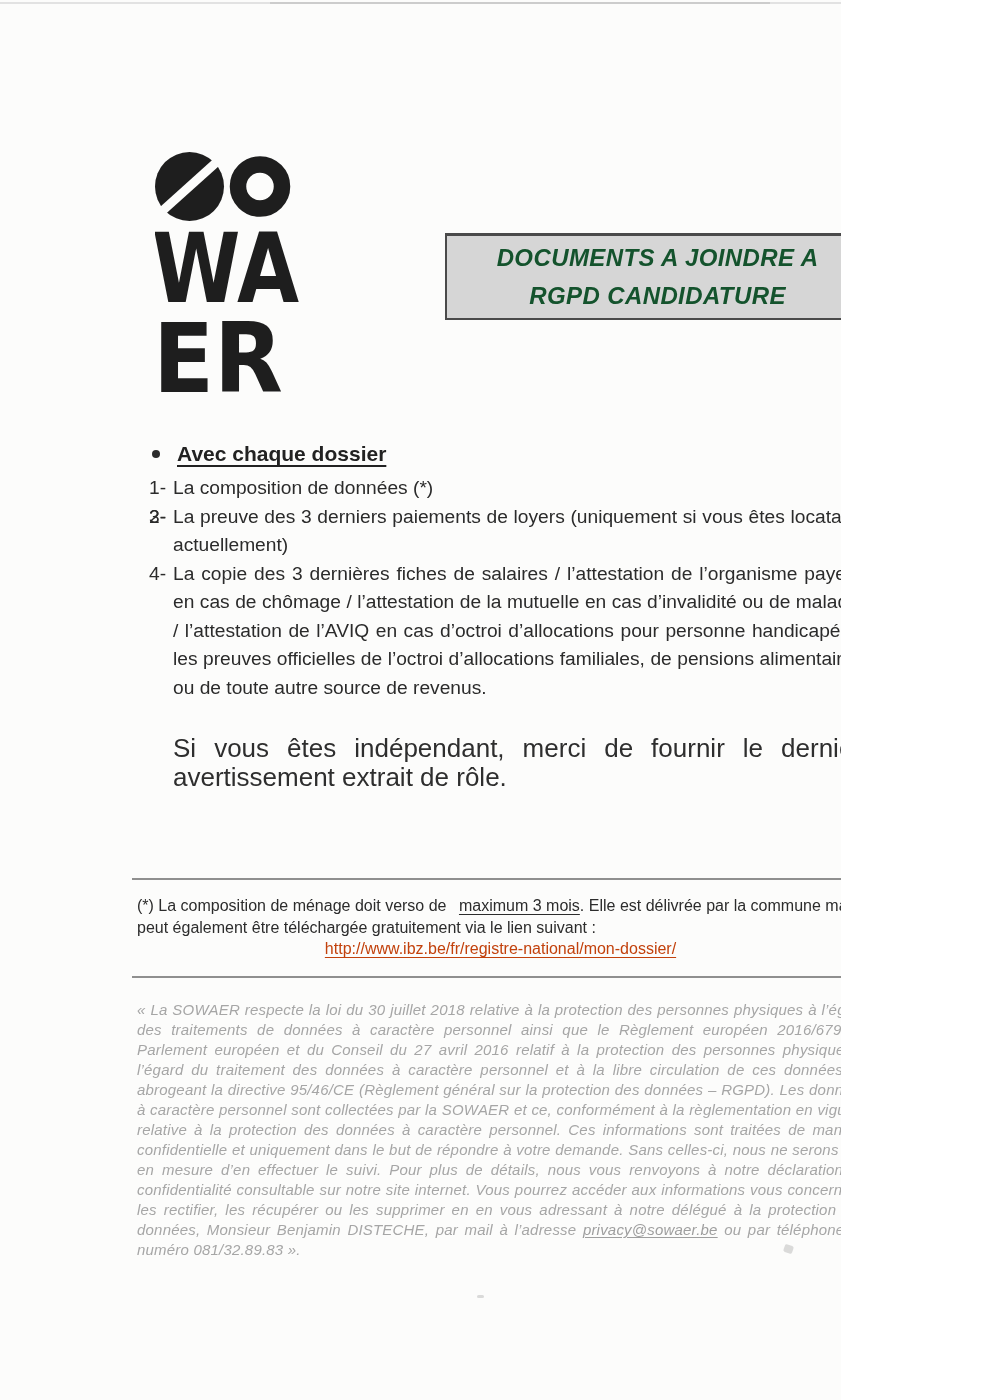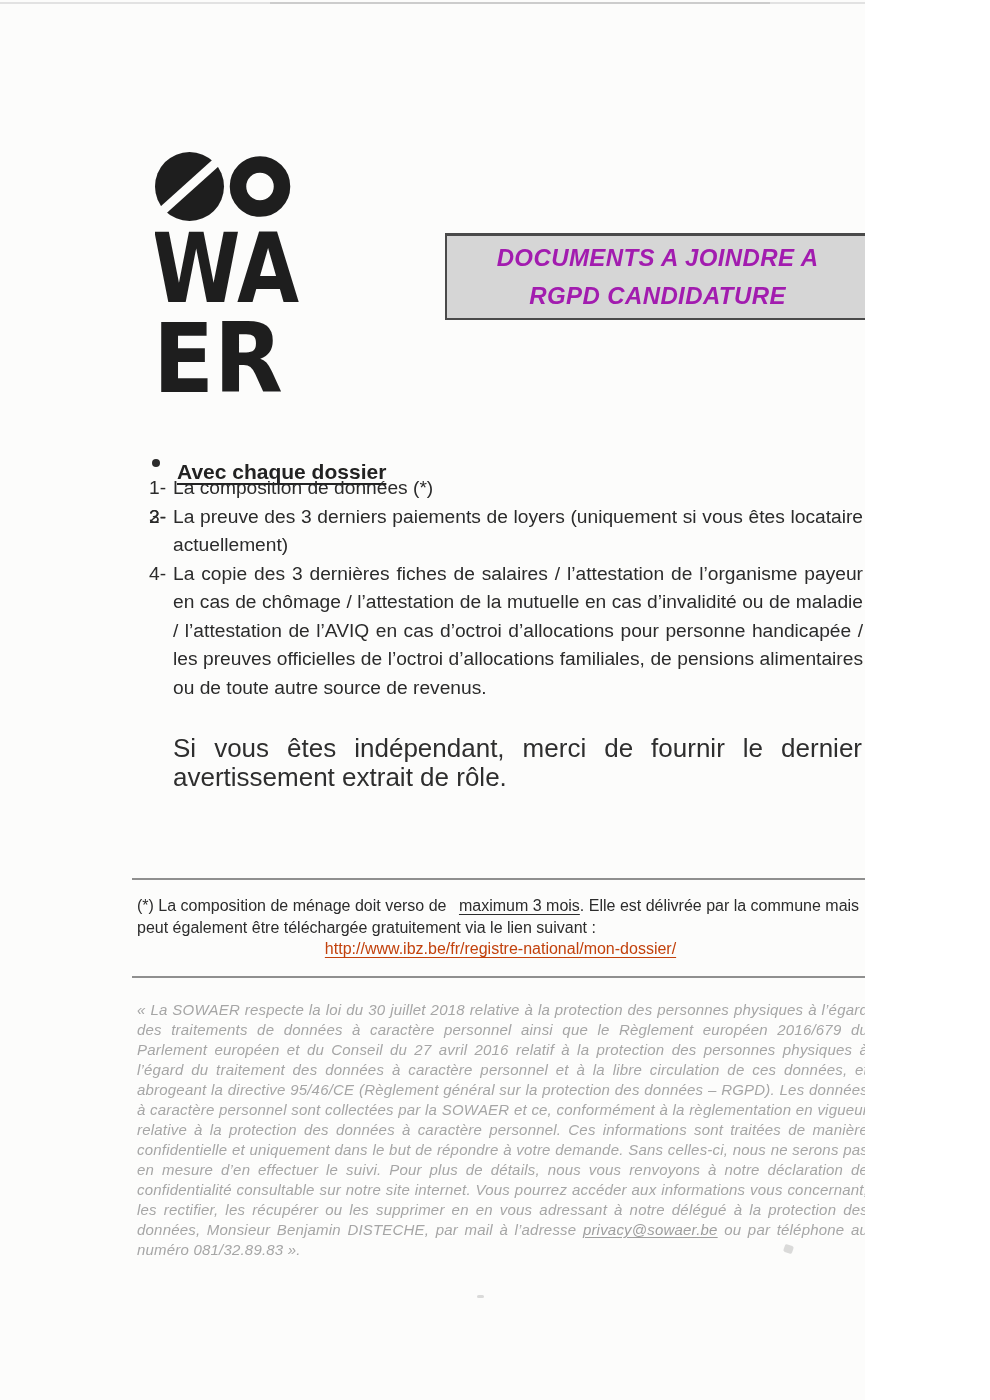--- a/index.html
+++ b/index.html
@@ -3,21 +3,20 @@
 <meta charset="utf-8">
 <style>
   html,body{margin:0;padding:0;background:#ffffff;}
   .page{
     position:relative;
     width:841px;height:1400px;
     background:#fcfcfb;
     font-family:"Liberation Sans", sans-serif;
     color:#2f2f2f;
     overflow:hidden;
-    padding-left:24px;
   }
   
   .scan-topline{position:absolute;top:2px;left:0;width:990px;height:2px;background:#e2e2e2;}
   .scan-topline-dark{position:absolute;top:2px;left:270px;width:500px;height:2px;background:#cccccc;}
   .speck{position:absolute;background:#bdbdbd;border-radius:2px;opacity:.55;}
   .speck.a1{left:784px;top:1245px;width:9px;height:8px;transform:rotate(20deg);}
   .speck.a2{left:477px;top:1295px;width:7px;height:3px;}
 
   
   .logo{position:absolute;left:155px;top:150px;width:145px;height:245px;}
@@ -27,30 +26,30 @@
   
   .title-box{
     position:absolute;left:445px;top:233px;width:425px;height:87px;
     box-sizing:border-box;
     background:#d6d6d6;
     border:2px solid #4a4a4a;border-top-width:3px;
     display:flex;flex-direction:column;justify-content:center;align-items:center;
     gap:2px;
   }
   .title-box .tl{
-    font-size:24px;font-weight:bold;font-style:italic;color:#a21caf;
+    font-size:24px;font-weight:bold;font-style:italic;color:#14532d;
     letter-spacing:.4px;line-height:36px;white-space:nowrap;
   }
 
   
   .heading-row{position:absolute;left:152px;top:442px;display:flex;align-items:center;}
   .bullet{width:8px;height:8px;border-radius:50%;background:#2b2b2b;margin-right:17px;flex:none;}
   .heading{
     font-size:21px;font-weight:bold;color:#222;
-    text-decoration:underline;text-decoration-thickness:2px;text-underline-offset:4px;margin-top:18px;
+    text-decoration:underline;text-decoration-thickness:2px;text-underline-offset:4px;
   }
 
   
   .doc-list{position:absolute;left:149px;top:474px;width:714px;margin:0;padding:0;list-style:none;}
   .doc-list li{position:relative;padding-left:24px;font-size:19.2px;line-height:28.5px;color:#2b2b2b;text-align:justify;}
   .doc-list .num{position:absolute;left:0;top:0;}
 
   
   .para{position:absolute;left:173px;width:689px;margin:0;font-size:26px;line-height:28.5px;text-align:justify;}
   .para.independant{top:734px;color:#2e2e2e;}

